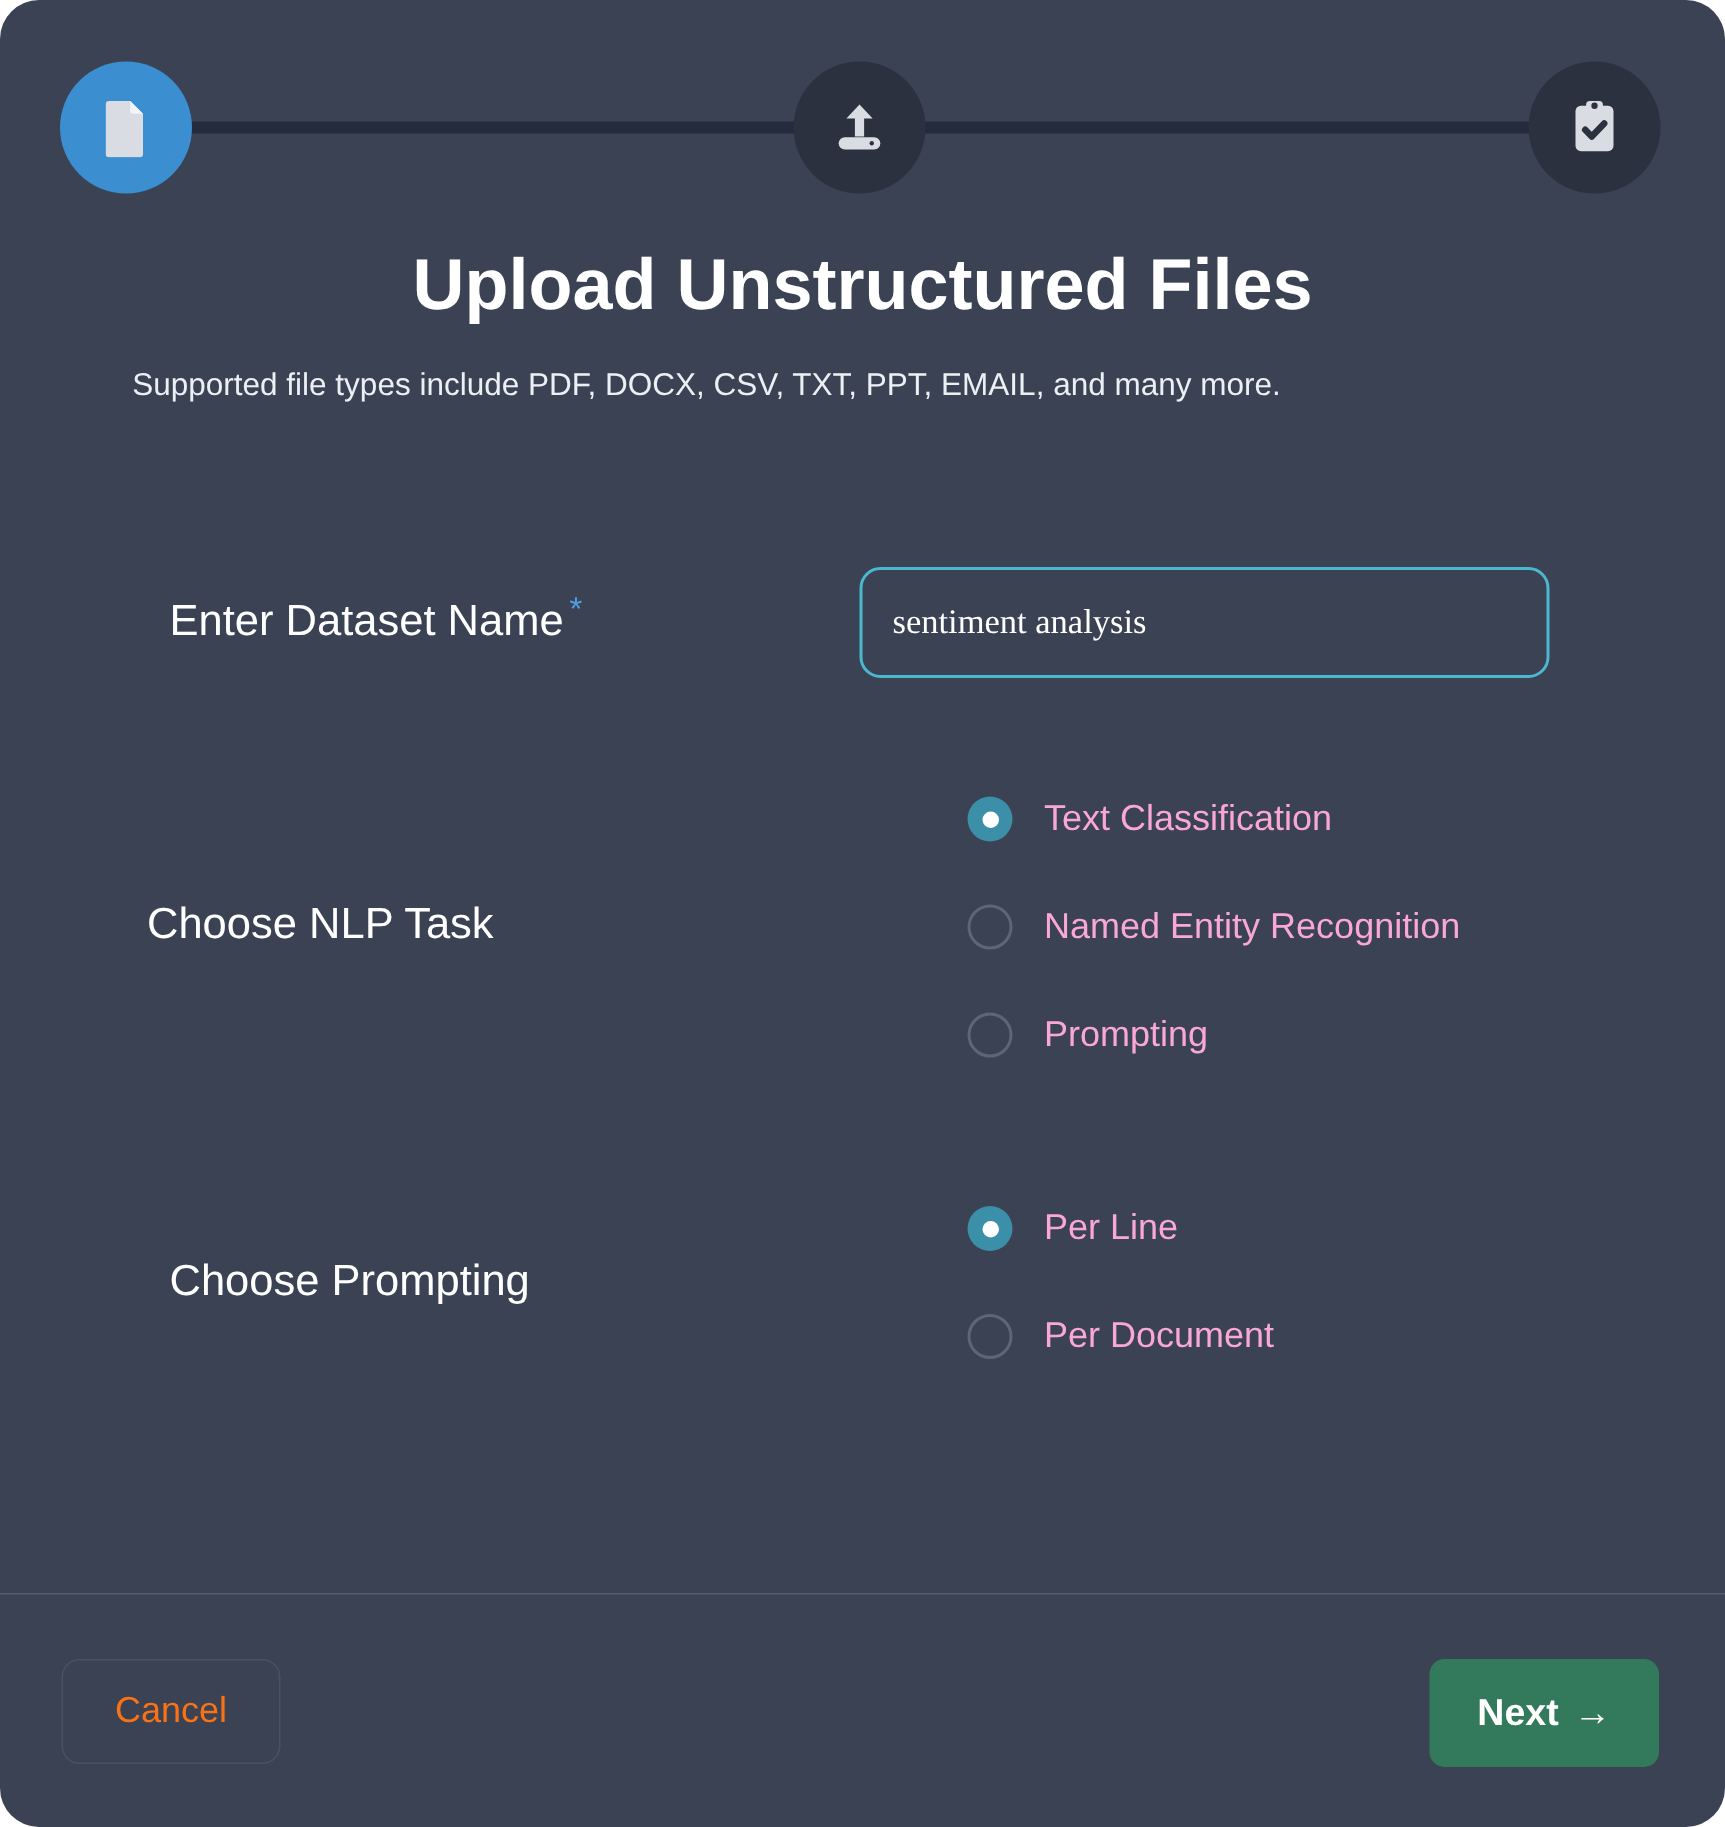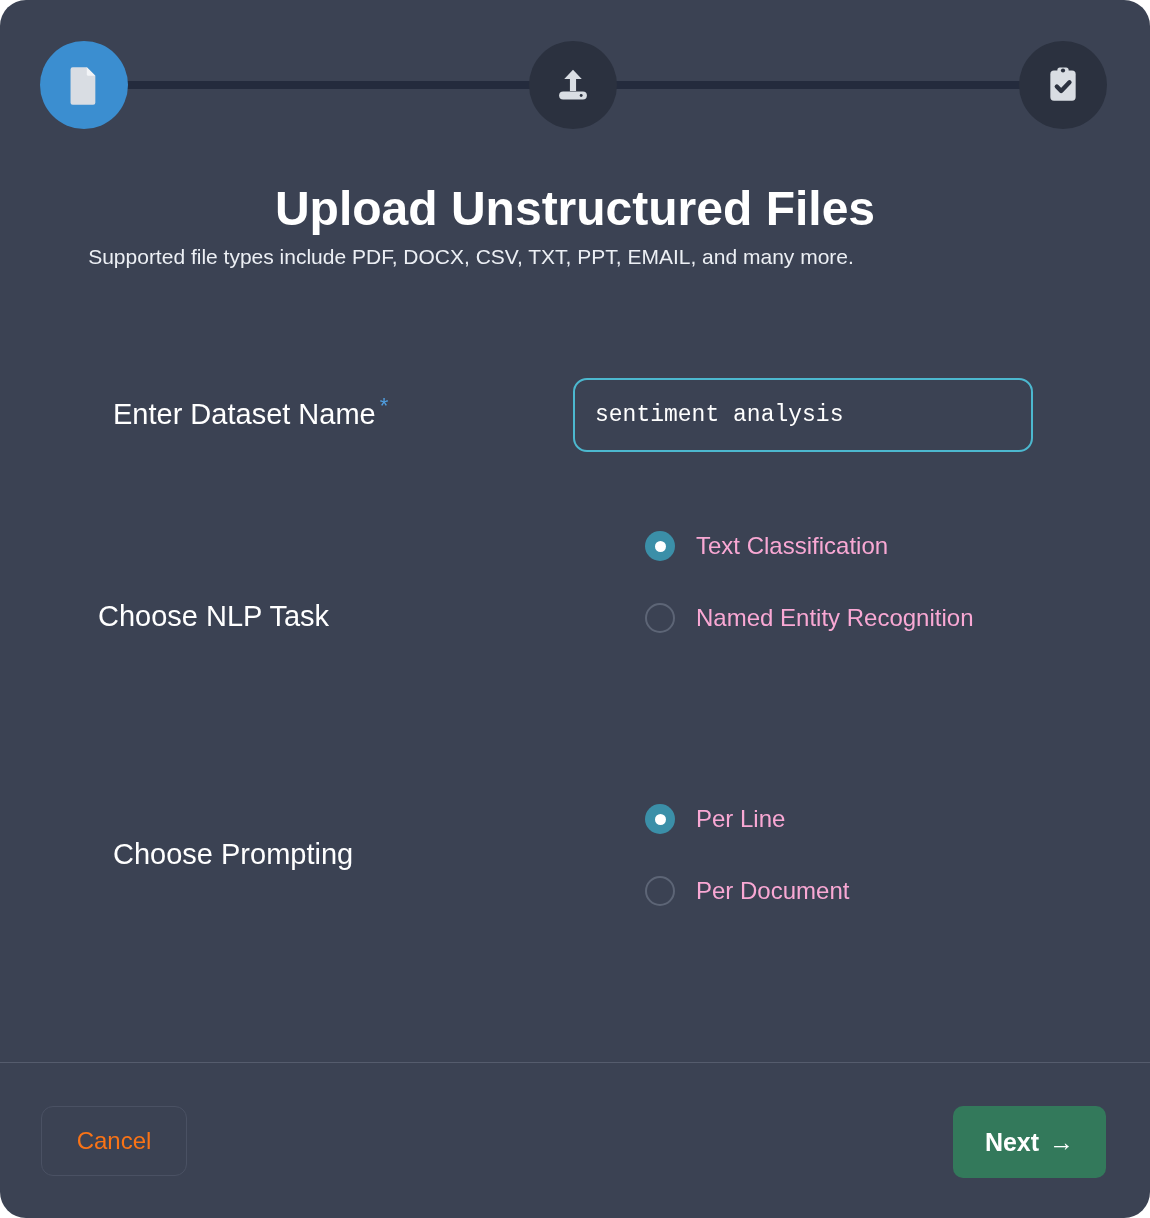--- a/index.html
+++ b/index.html
@@ -57,21 +57,21 @@
   .step.s1 { left: 40px;   top: 41px; }
   .step.s2 { left: 529px;  top: 41px; }
   .step.s3 { left: 1019px; top: 41px; }
 
   .step svg { display: block; }
 
   
   .title {
     position: absolute;
     left: 0;
-    top: 181px;
+    top: 163px;
     width: 1150px;
     text-align: center;
     font-size: 48px;
     font-weight: bold;
     color: #ffffff;
     letter-spacing: 0px;
   }
   .subtitle {
     position: absolute;
     left: 0;
@@ -104,21 +104,21 @@
     position: absolute;
     left: 573px;
     top: 378px;
     width: 460px;
     height: 74px;
     box-sizing: border-box;
     background: #3b4253;
     border: 2px solid #4cb8cf;
     border-radius: 14px;
     color: #ffffff;
-    font-family: Liberation Mono, monospace;
+    font-family: Liberation Serif, serif;
     font-size: 23px;
     padding: 0 20px;
     outline: none;
     caret-color: #ffffff;
   }
 
   .radio-group { position: absolute; }
   .rg-nlp    { left: 645px; top: 528px; }
   .rg-decomp { left: 645px; top: 801px; }
 
@@ -262,20 +262,24 @@
   <div class="field-label label-nlp">Choose NLP Task</div>
   <div class="radio-group rg-nlp">
     <div class="radio-row">
       <span class="radio-dot on"></span>
       <span class="radio-label">Text Classification</span>
     </div>
     <div class="radio-row">
       <span class="radio-dot off"></span>
       <span class="radio-label">Named Entity Recognition</span>
     </div>
+    <div class="radio-row">
+      <span class="radio-dot off"></span>
+      <span class="radio-label">Prompting</span>
+    </div>
   </div>
 
   <div class="field-label label-decomp">Choose Prompting</div>
   <div class="radio-group rg-decomp">
     <div class="radio-row">
       <span class="radio-dot on"></span>
       <span class="radio-label">Per Line</span>
     </div>
     <div class="radio-row">
       <span class="radio-dot off"></span>

